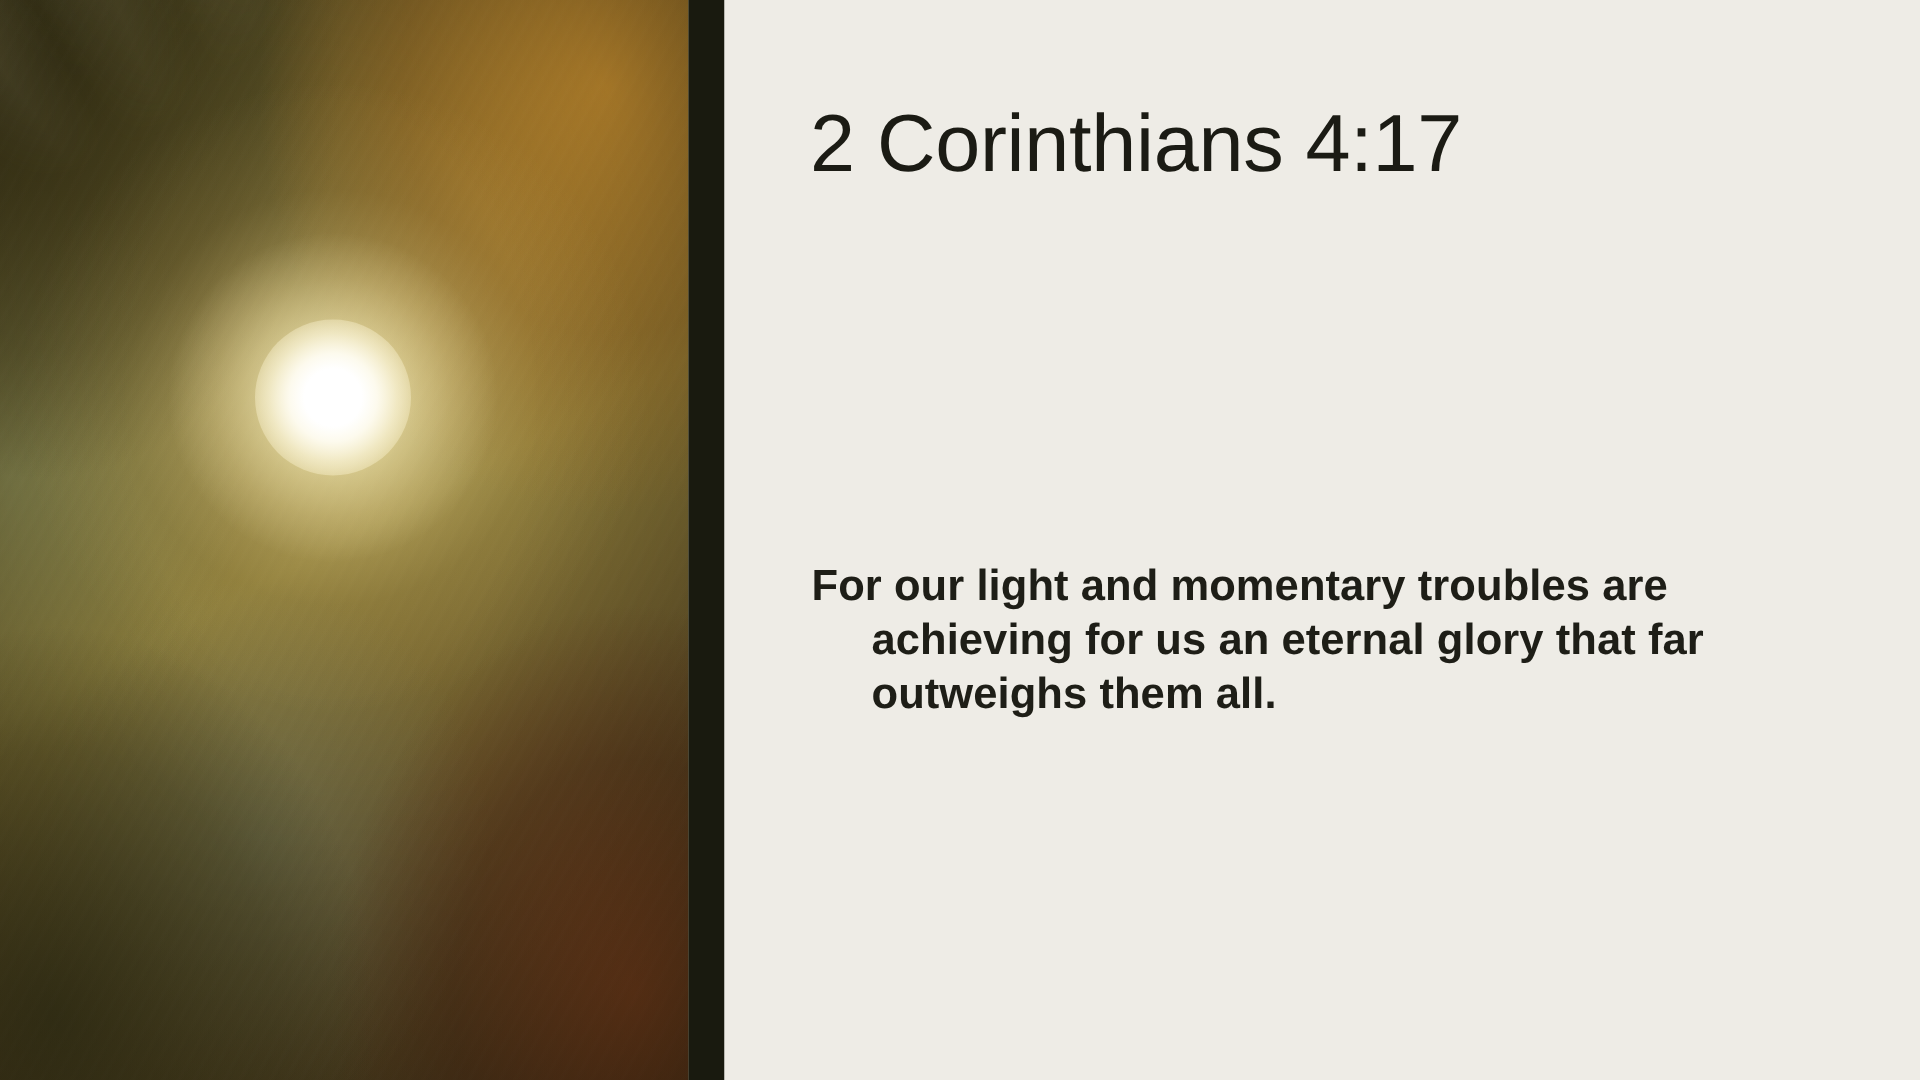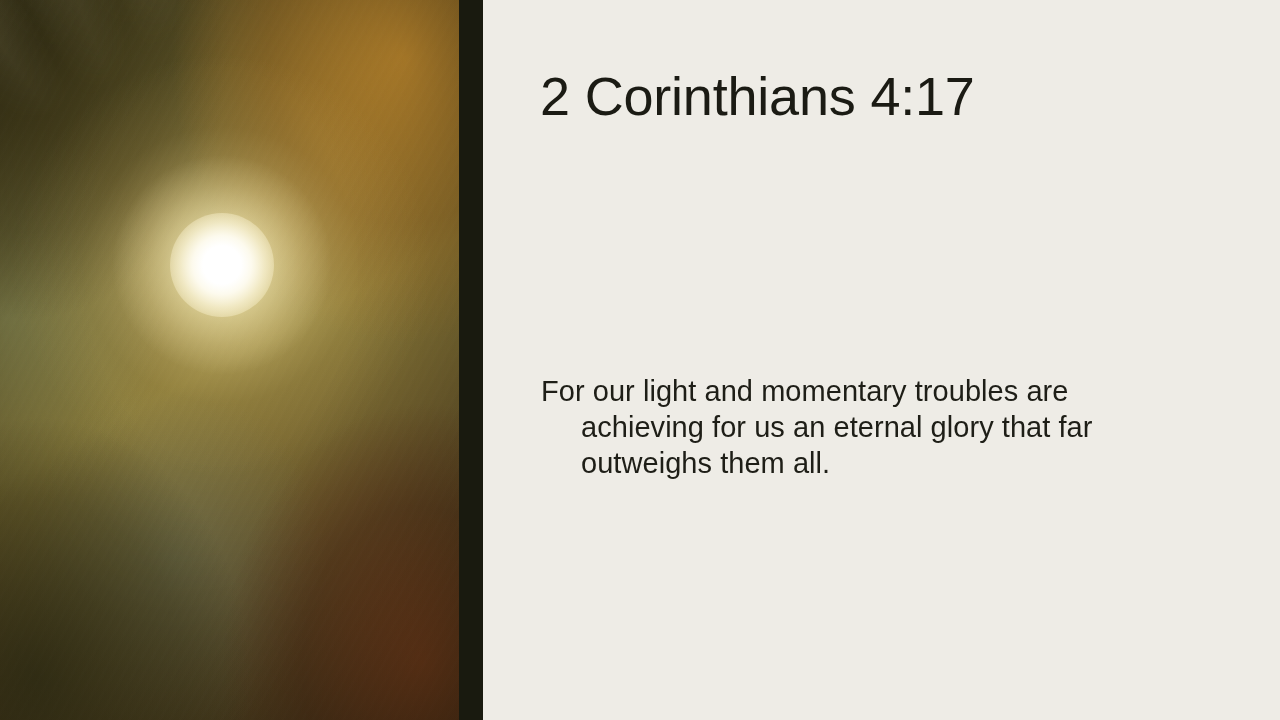--- a/index.html
+++ b/index.html
@@ -202,21 +202,21 @@
     white-space: nowrap;
   }
 
   .slide-body {
     position: absolute;
     left: 58px;
     top: 373px;
     width: 600px;
     font-size: 29px;
     line-height: 36px;
-    font-weight: 400;
+    font-weight: 700;
     color: #1e1e17;
     text-indent: -40px;
     padding-left: 40px;
     letter-spacing: 0.05px;
   }
 </style>
 </head>
 <body>
 
 <div class="slide">

